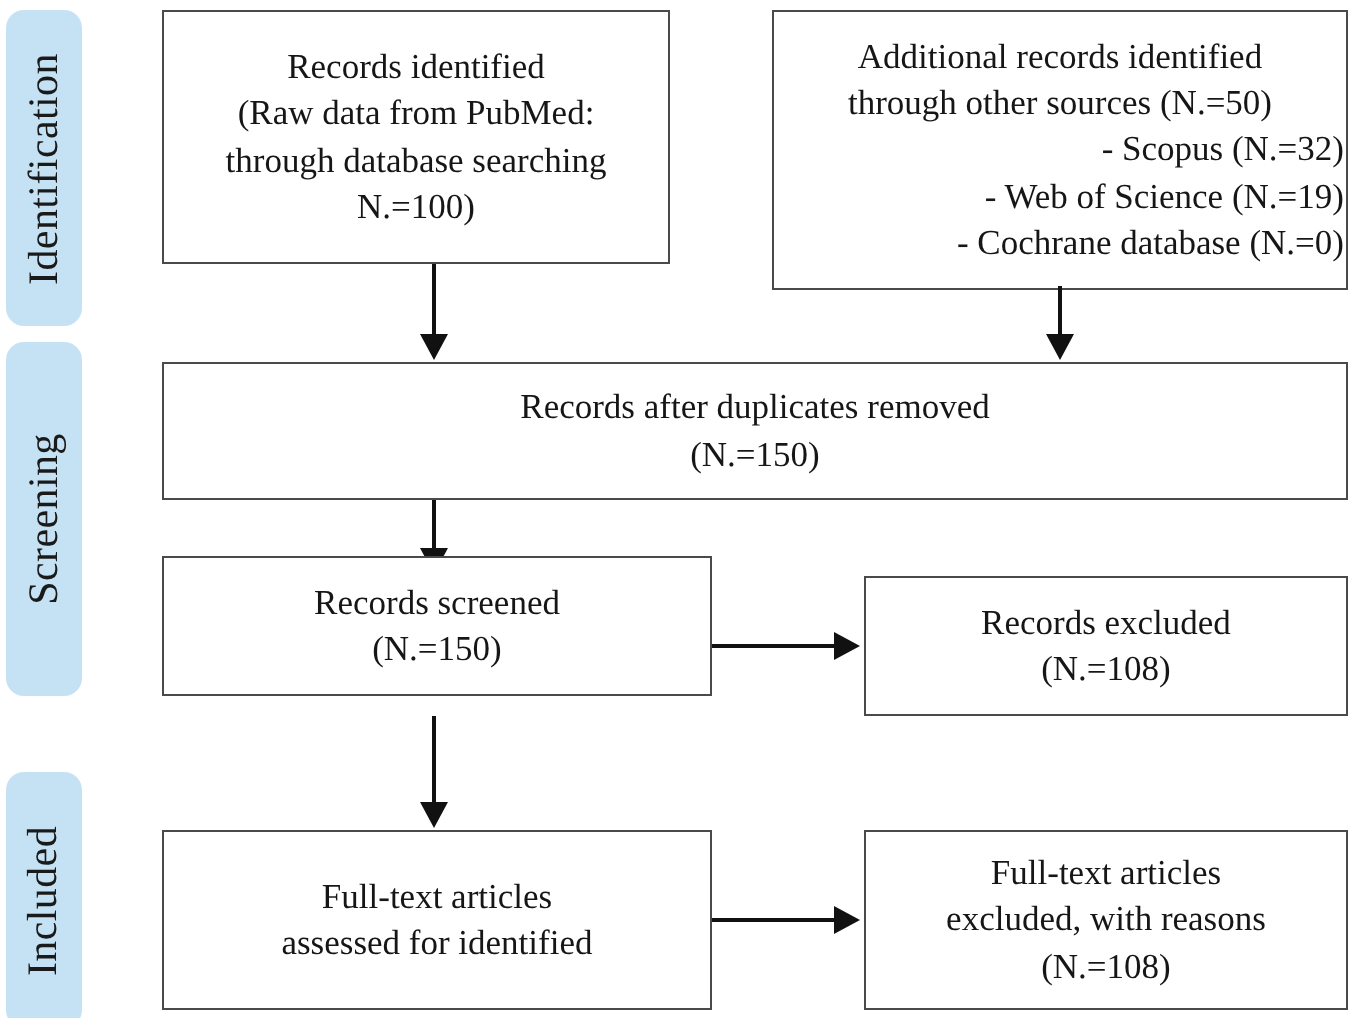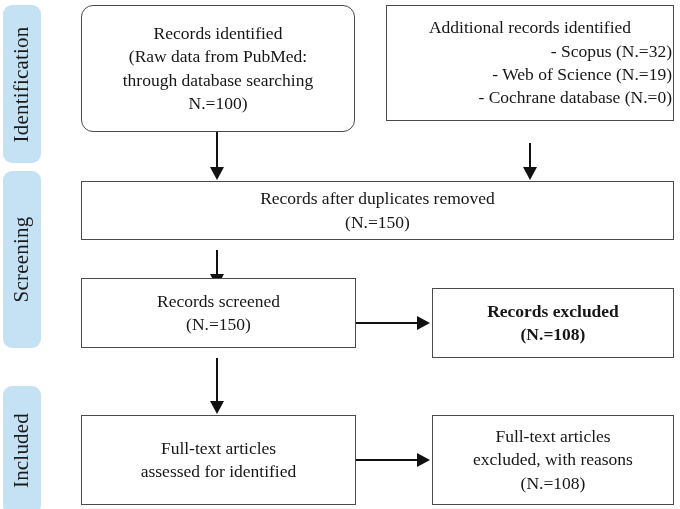--- a/index.html
+++ b/index.html
@@ -99,54 +99,55 @@
   </div>
 
   <div class="stage-bar" style="left:3px; top:171px; width:38px; height:177px;">
     <span class="stage-label">Screening</span>
   </div>
 
   <div class="stage-bar" style="left:3px; top:386px; width:38px; height:128px;">
     <span class="stage-label">Included</span>
   </div>
 
-  <div class="pbox" style="left:81px; top:5px; width:274px; height:127px;border-radius:12px;">
+  <div class="pbox" style="left:81px; top:5px; width:254px; height:127px;">
     <span class="line">Records identified</span>
     <span class="line">(Raw data from PubMed:</span>
     <span class="line">through database searching</span>
     <span class="line">N.=100)</span>
   </div>
 
-  <div class="pbox left-align" style="left:386px; top:5px; width:288px; height:116px;">
+  <div class="pbox left-align" style="left:386px; top:5px; width:288px; height:140px;">
     <span class="line">Additional records identified</span>
+    <span class="line">through other sources (N.=50)</span>
     <span class="line bullet">- Scopus (N.=32)</span>
     <span class="line bullet">- Web of Science (N.=19)</span>
     <span class="line bullet">- Cochrane database (N.=0)</span>
   </div>
 
   <div class="vline" style="left:216px; top:132px; height:37px;"></div>
   <div class="arrow-down" style="left:210px; top:167px;"></div>
 
   <div class="vline" style="left:529px; top:143px; height:26px;"></div>
   <div class="arrow-down" style="left:523px; top:167px;"></div>
 
-  <div class="pbox" style="left:81px; top:181px; width:593px; height:59px;">
+  <div class="pbox" style="left:81px; top:181px; width:593px; height:69px;">
     <span class="line">Records after duplicates removed</span>
     <span class="line">(N.=150)</span>
   </div>
 
   <div class="vline" style="left:216px; top:250px; height:25px;"></div>
   <div class="arrow-down" style="left:210px; top:274px;"></div>
 
   <div class="pbox" style="left:81px; top:278px; width:275px; height:70px;">
     <span class="line">Records screened</span>
     <span class="line">(N.=150)</span>
   </div>
 
-  <div class="pbox" style="left:432px; top:288px; width:242px; height:70px;font-weight:bold;">
+  <div class="pbox" style="left:432px; top:288px; width:242px; height:70px;">
     <span class="line">Records excluded</span>
     <span class="line">(N.=108)</span>
   </div>
 
   <div class="hline" style="left:356px; top:322px; width:63px;"></div>
   <div class="arrow-right" style="left:417px; top:316px;"></div>
 
   <div class="vline" style="left:216px; top:358px; height:44px;"></div>
   <div class="arrow-down" style="left:210px; top:401px;"></div>
 

